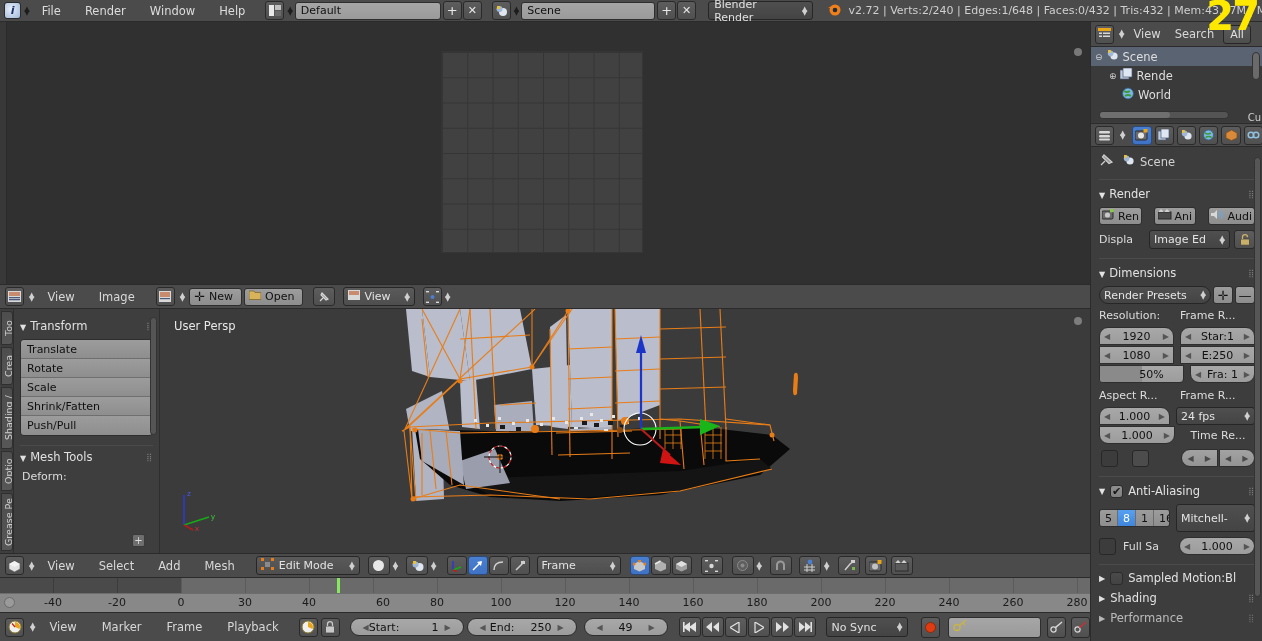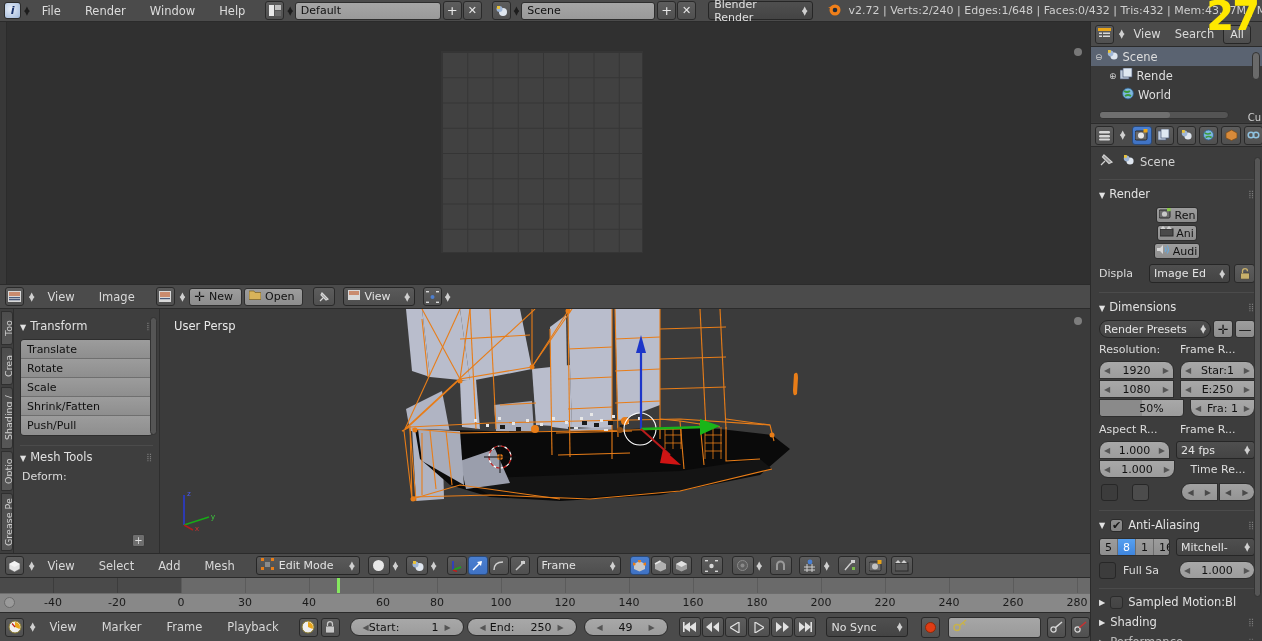--- a/index.html
+++ b/index.html
@@ -969,21 +969,21 @@
         </span>
         <span style="font-size:11.5px;">Scene</span>
       </div>
 
       <div class="hr" style="margin:2px 0 0;"></div>
 
       <div class="pnl">
         <span><span class="tri" style="font-size:8px;margin-right:4px;">▼</span><span>Render</span></span>
         <span class="grip">⣿</span>
       </div>
-      <div class="prow" style="gap:2px;flex-direction:column;">
+      <div class="prow" style="gap:12px;">
         <div class="btn" style="flex:1;padding:0 2px;">
           <span style="margin-right:2px;">
             <svg width="14" height="11" viewBox="0 0 14 11">
                 <rect x="0" y="2" width="11" height="8" rx="1.2" fill="#6b6b6b" stroke="#2a2a2a"></rect>
                 <circle cx="5.5" cy="6" r="2.6" fill="#c8c8c8"></circle>
                 <rect x="8" y="0" width="3.6" height="3.2" fill="#8ac84a"></rect>
               </svg>
           </span>
           <span>Ren</span>
         </div>
@@ -1133,21 +1133,21 @@
         </span>
         <span class="grip">⣿</span>
       </div>
       <div class="prow" style="gap:6px;">
         <div class="seg" style="flex:1;">
           <div>5</div>
           <div class="act">8</div>
           <div>1</div>
           <div>16</div>
         </div>
-        <div class="dropdn" style="height:18px;flex:1;">
+        <div class="dropdn" style="height:28px;flex:1;">
           <span>Mitchell-</span>
           <span class="spin" style="color:#d0d0d0;">
               <i>▲</i>
               <i>▼</i>
             </span>
         </div>
       </div>
       <div class="prow" style="gap:6px;">
         <div style="flex:1;display:flex;align-items:center;gap:7px;">
           <div class="swatch"></div>

